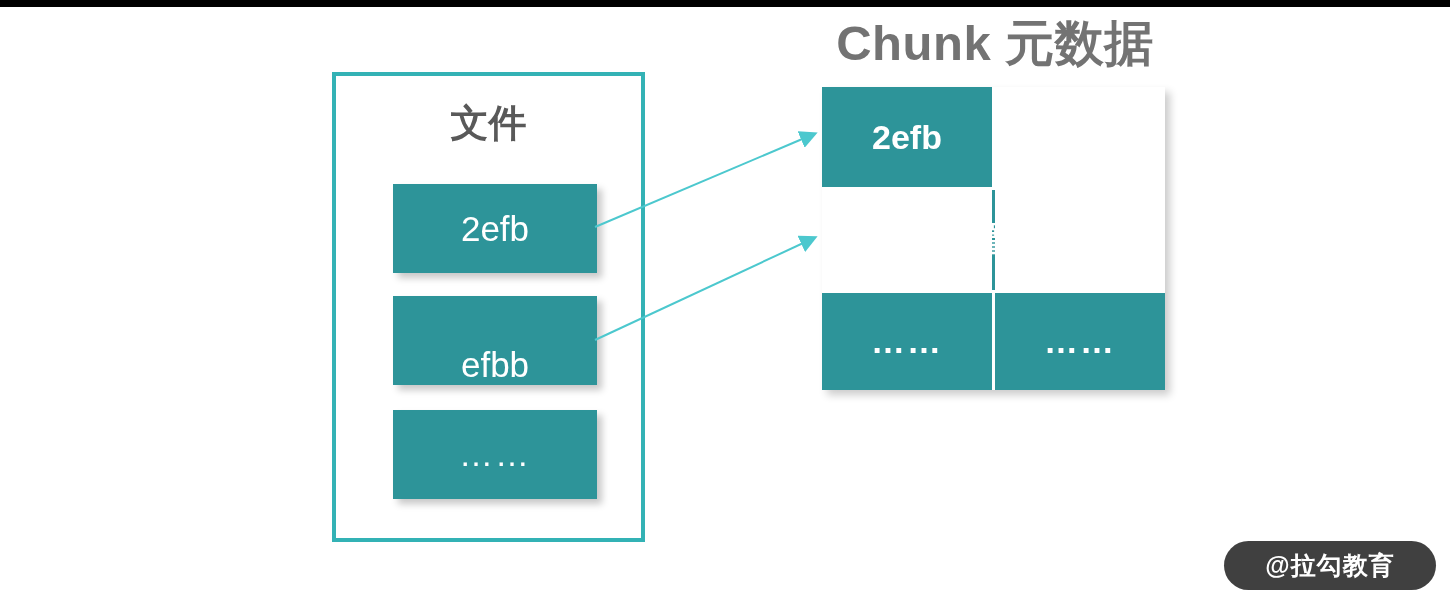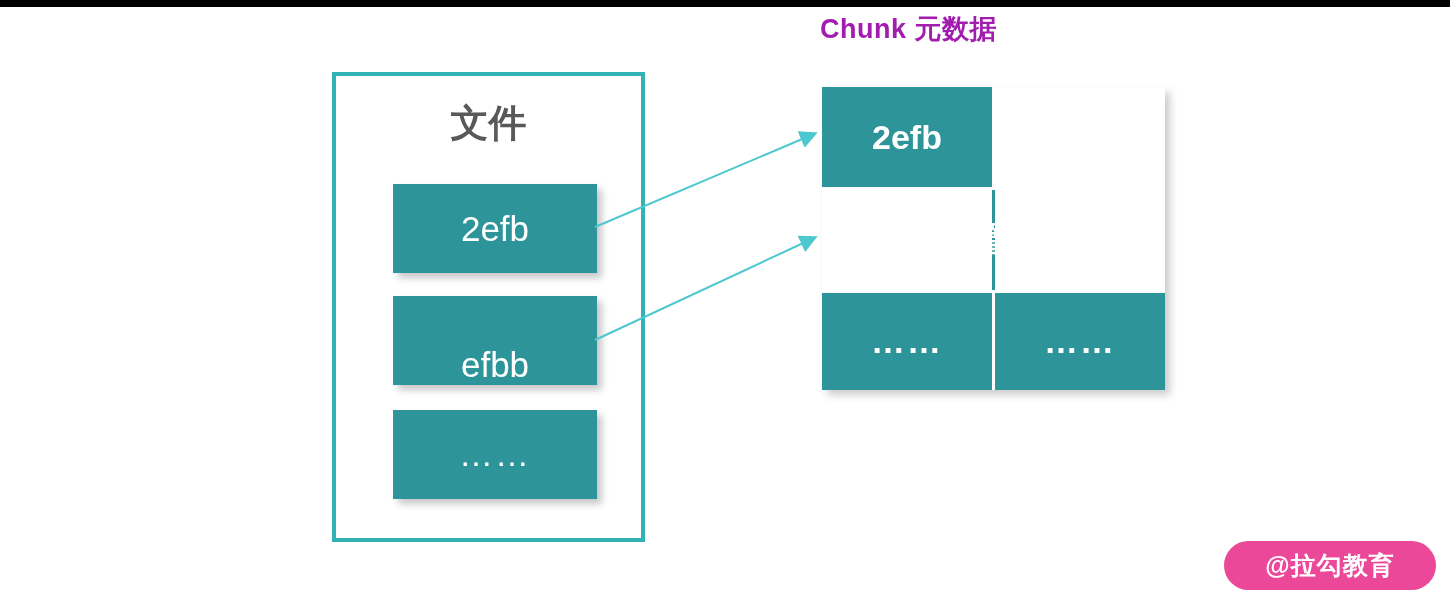--- a/index.html
+++ b/index.html
@@ -27,23 +27,24 @@
     height: 7px;
     background: #000000;
   }
 
   
   .section-title {
     position: absolute;
     left: 820px;
     top: 11px;
     width: 350px;
-    font-size: 27px;
-    font-weight: bold;
-    color: #a21caf;
+    text-align: center;
+    font-size: 49px;
+    font-weight: bold;
+    color: #737373;
     letter-spacing: 0.5px;
     white-space: nowrap;
   }
 
   
   .file-box {
     position: absolute;
     left: 332px;
     top: 72px;
     width: 313px;
@@ -125,21 +126,21 @@
   }
 
   
   .watermark {
     position: absolute;
     left: 1224px;
     top: 541px;
     width: 212px;
     height: 49px;
     border-radius: 26px;
-    background: #ec4899;
+    background: #404040;
     display: flex;
     align-items: center;
     justify-content: center;
     color: #ffffff;
     font-size: 25px;
     font-weight: bold;
     letter-spacing: 1px;
     white-space: nowrap;
   }
 </style>

